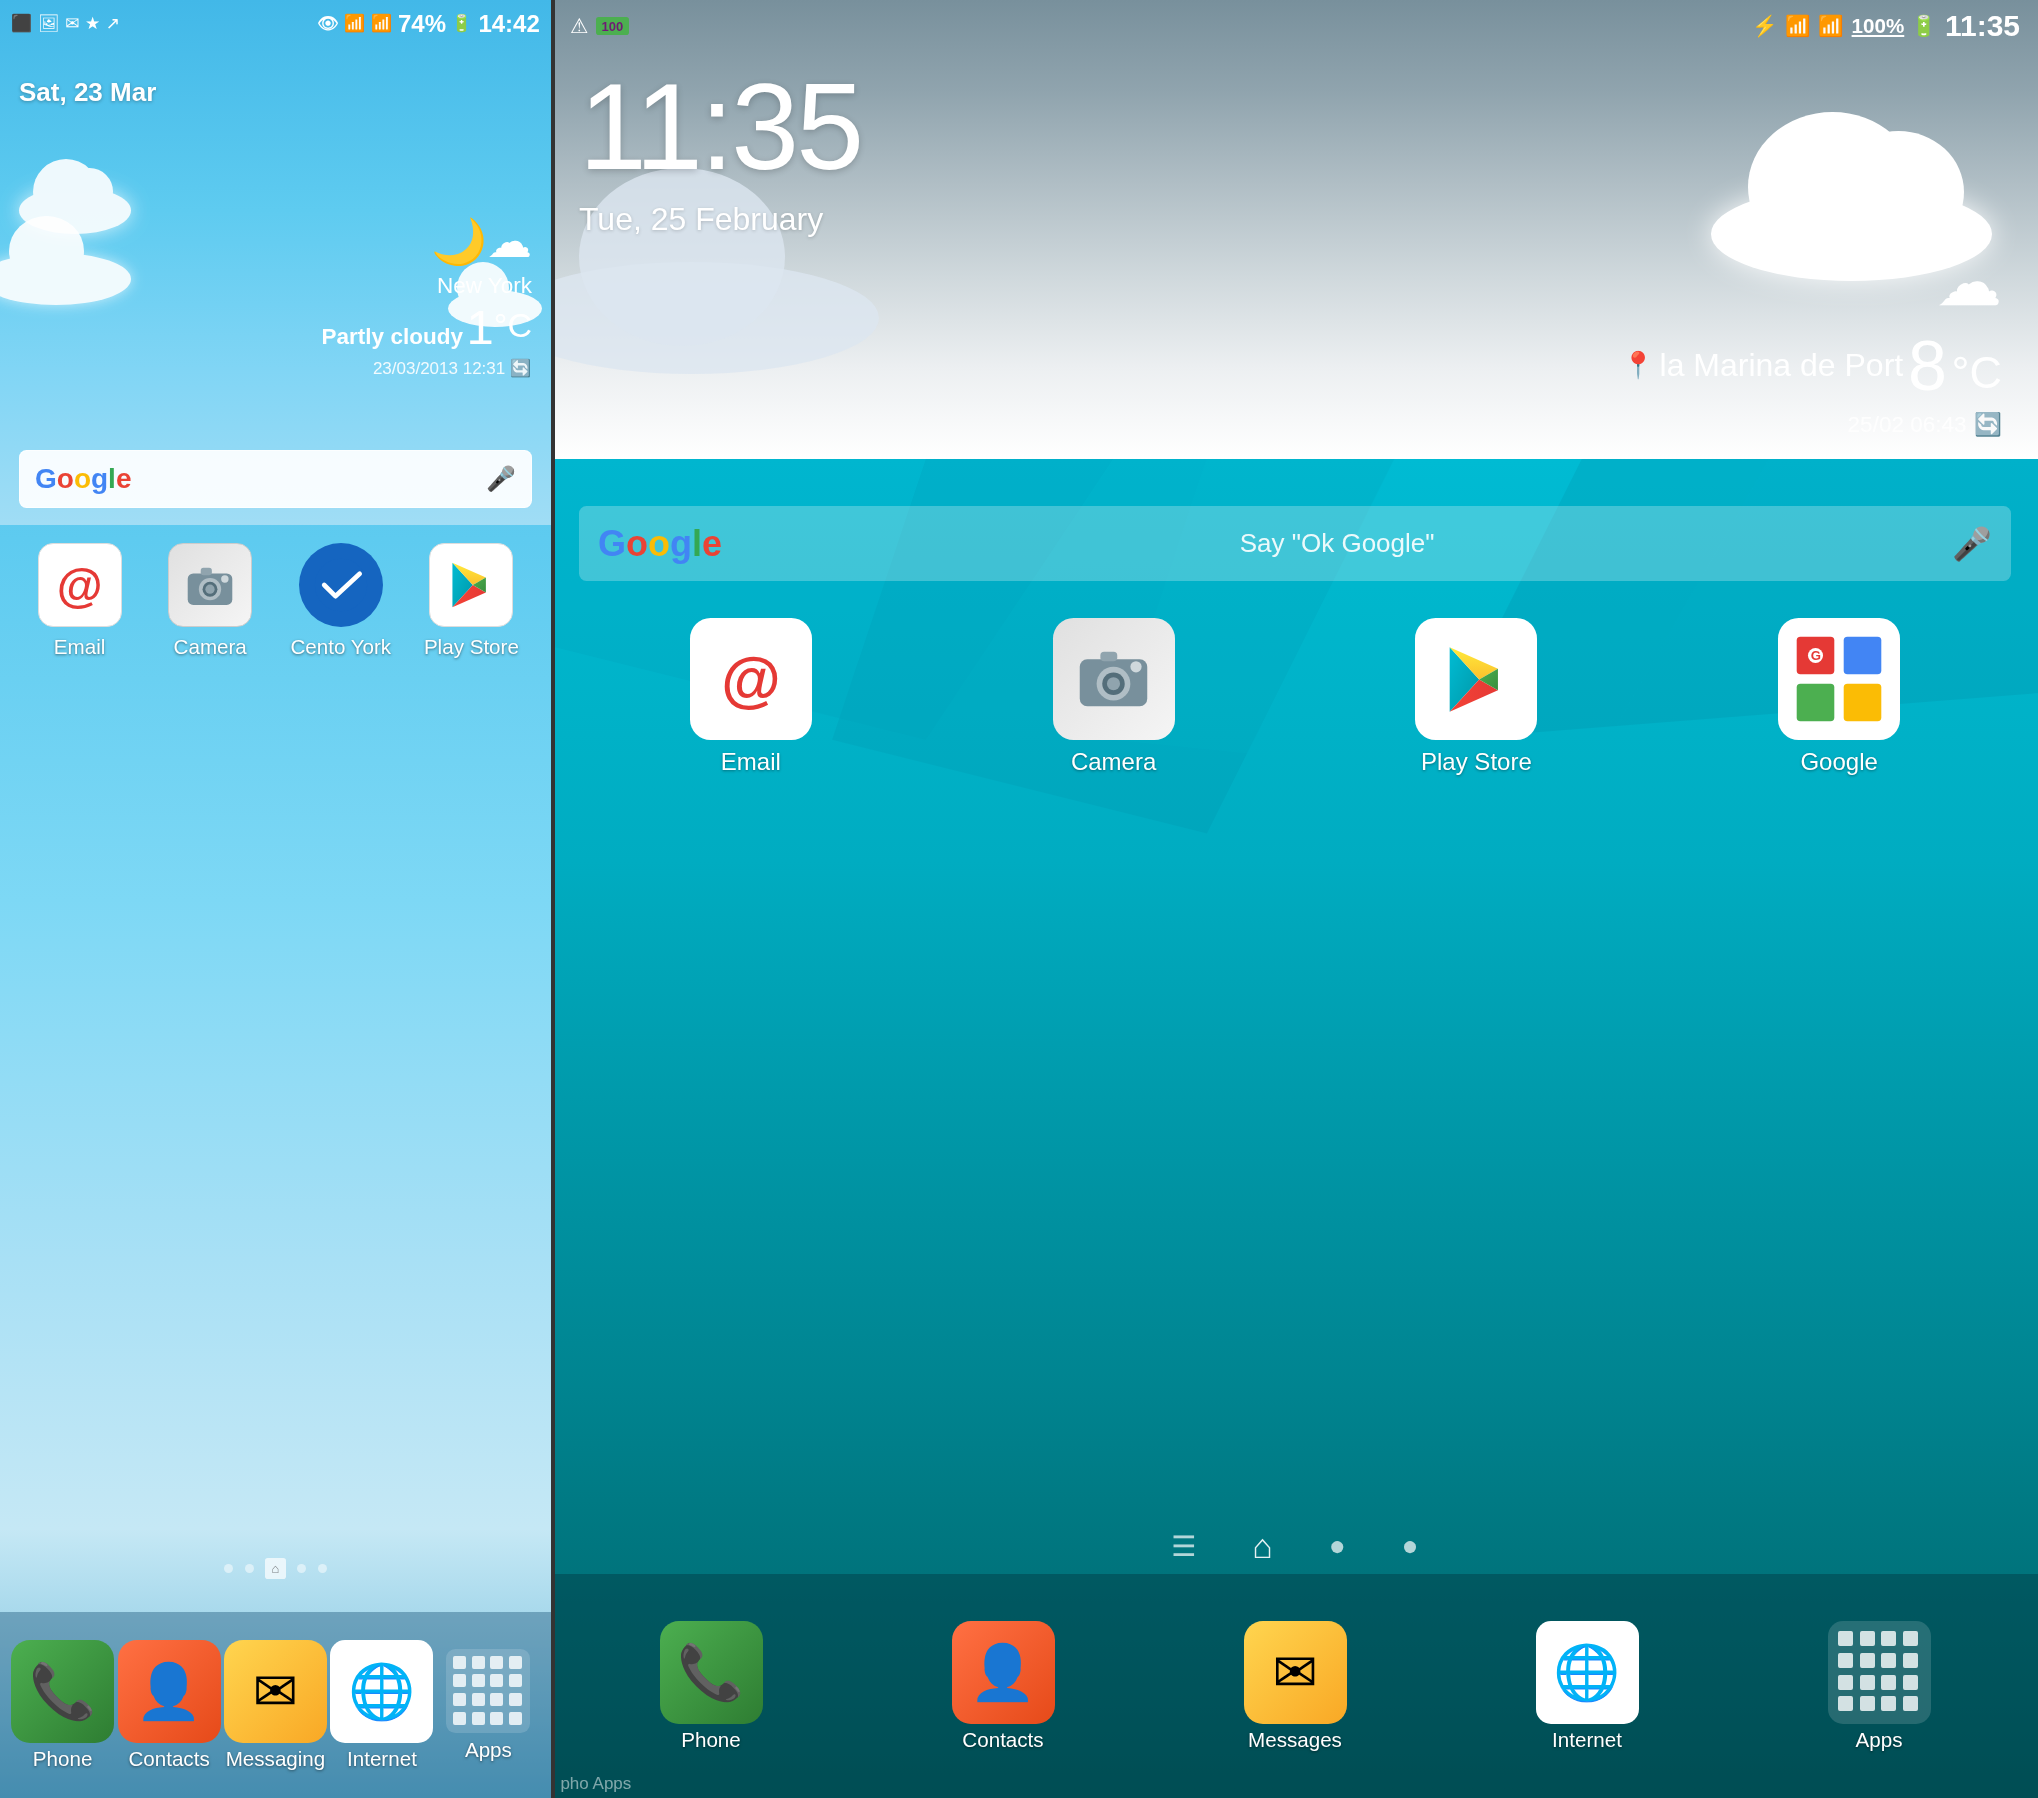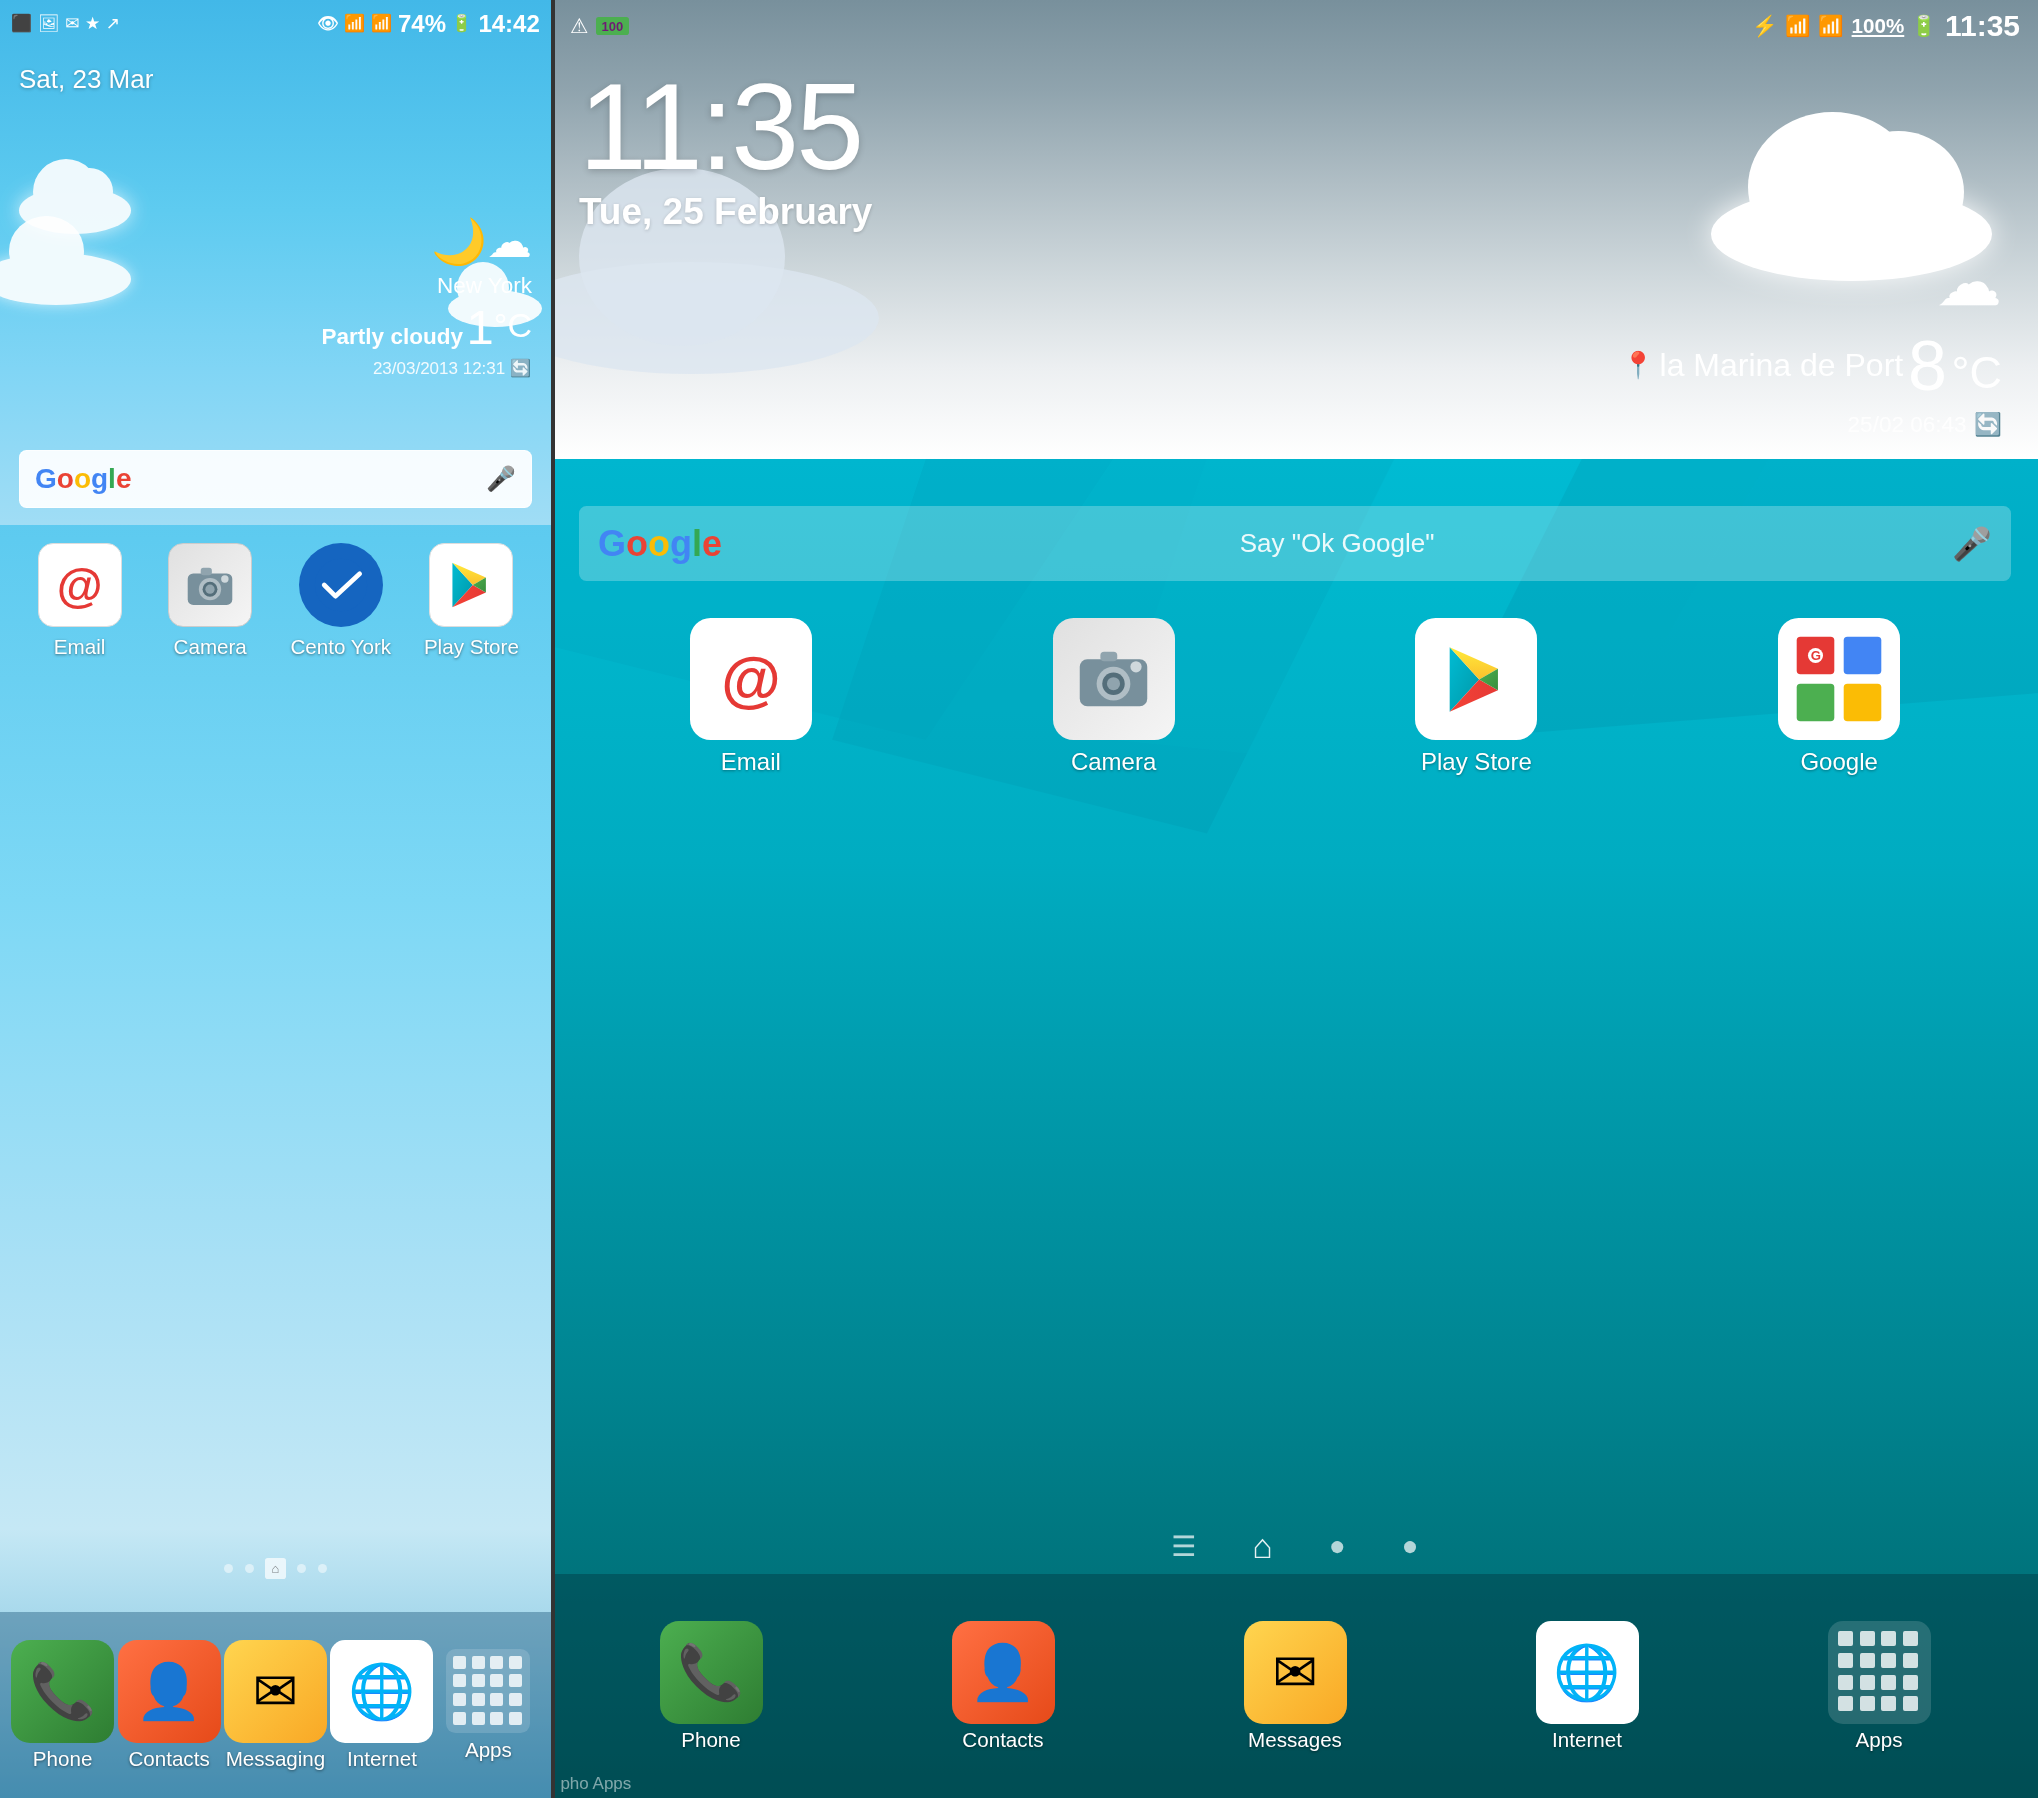--- a/index.html
+++ b/index.html
@@ -129,22 +129,22 @@
     .main-time {
       font-size: 90px;
       font-weight: 300;
       letter-spacing: -1.9px;
       line-height: 1;
       text-shadow: 0 1.9px 7.5px rgba(0,0,0,0.3);
     }
 
     .main-date {
       font-size: 26px;
-      font-weight: 400;
-      margin-top: 8px;
+      font-weight: 700;
+      margin-top: 21px;
       text-shadow: 0 0.9px 3.7px rgba(0,0,0,0.3);
       text-align: right;
     }
 
     
     .weather-widget-left {
       position: absolute;
       top: 215px;
       right: 19px;
       color: white;
@@ -397,23 +397,23 @@
 
     .main-time-right {
       font-size: 122px;
       font-weight: 200;
       letter-spacing: -2.8px;
       line-height: 1;
       text-shadow: 0 1.9px 7.5px rgba(0,0,0,0.2);
     }
 
     .main-date-right {
-      font-size: 37px;
-      font-weight: 700;
-      margin-top: 3px;
+      font-size: 32px;
+      font-weight: 400;
+      margin-top: 13px;
       text-shadow: 0 0.9px 3.7px rgba(0,0,0,0.2);
     }
 
     
     .weather-widget-right {
       position: absolute;
       top: 244px;
       right: 37px;
       color: white;
       text-align: right;

